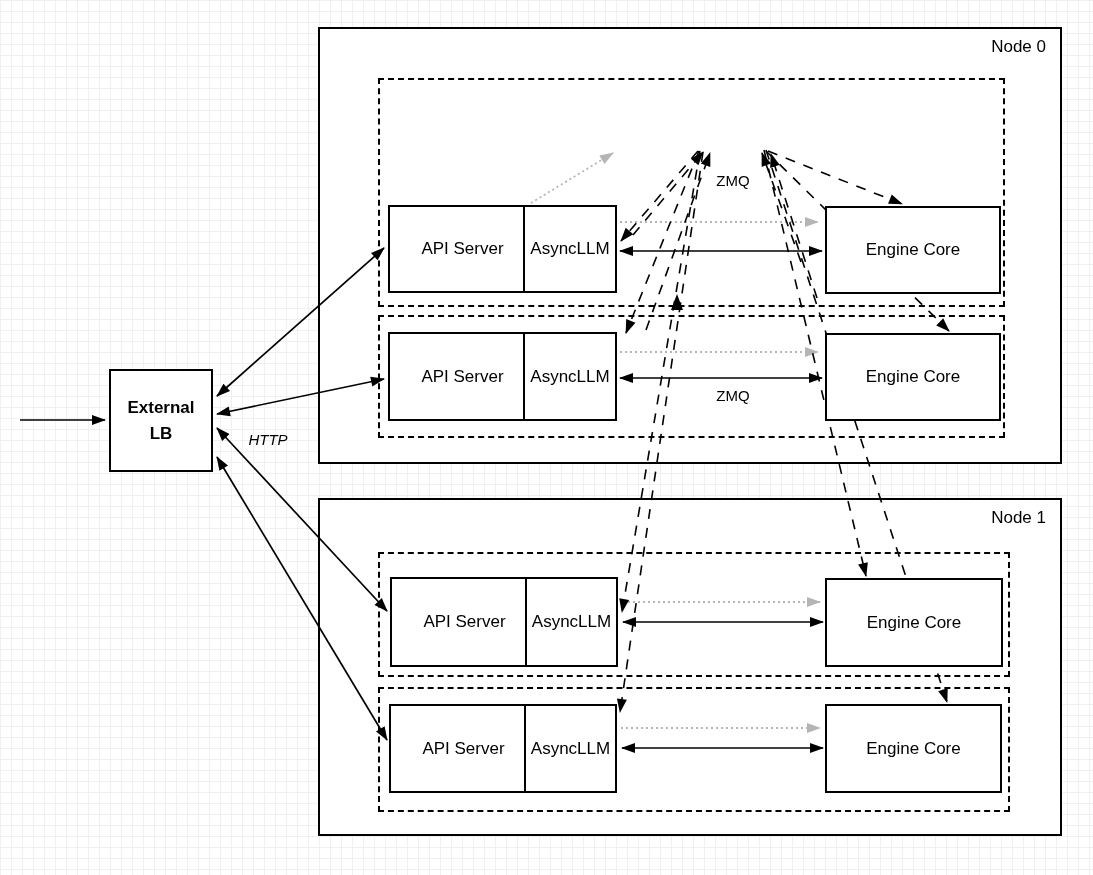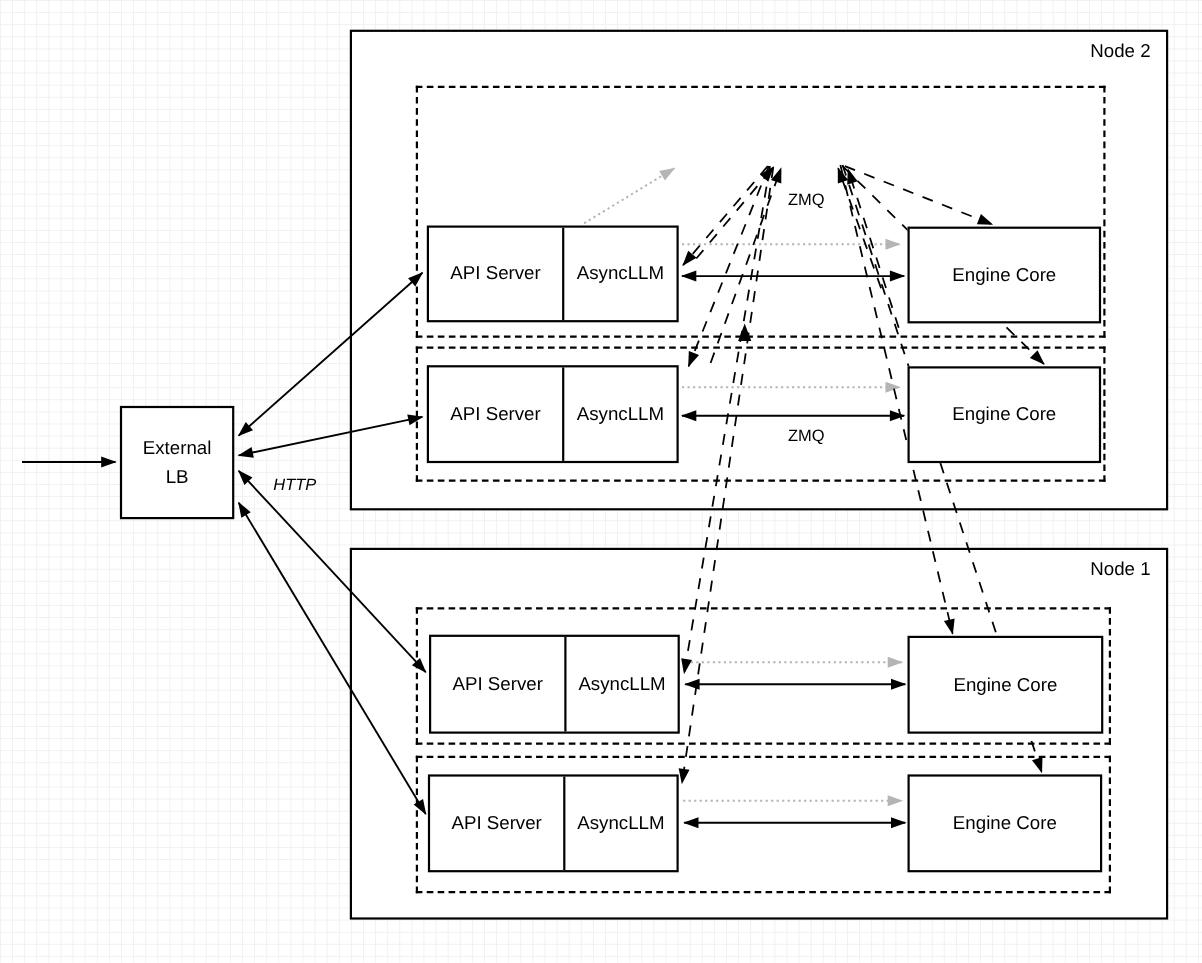--- a/index.html
+++ b/index.html
@@ -13,33 +13,33 @@
     font-family:"Liberation Sans", sans-serif;
     color:#000;
   }
   .abs{position:absolute;box-sizing:border-box;}
   .node-box{border:2px solid #000;background:#fff;}
   .node-label{position:absolute;top:8px;right:14px;font-size:17px;}
   .group-box{border:2px dashed #000;background:transparent;}
   .solid-box{border:2px solid #000;background:#fff;display:flex;align-items:center;justify-content:center;font-size:17px;}
   .combo{border:2px solid #000;background:#fff;display:flex;}
   .combo .cell{display:flex;align-items:center;justify-content:center;font-size:17px;white-space:nowrap;}
-  .combo .cell.left{border-right:2px solid #000;}
-  .lb-box{border:2px solid #000;background:#fff;display:flex;flex-direction:column;align-items:center;justify-content:center;font-size:17px;line-height:1.5;}
+  .combo .cell.left{border-right:2px solid #000;padding-left:12px;}
+  .lb-box{border:2px solid #000;background:#fff;display:flex;flex-direction:column;align-items:center;justify-content:center;font-size:17px;line-height:1.5;font-weight:bold;}
   .edge-label{position:absolute;font-size:15px;background:transparent;}
   svg{position:absolute;left:0;top:0;}
-  .lab-center{display:flex;align-items:center;justify-content:center;}
+  .lab-center{display:flex;align-items:flex-start;justify-content:center;}
 </style>
 </head>
 <body>
 
 <div id="canvas">
 
   <div class="abs node-box" style="left:318px;top:27px;width:744px;height:437px;">
-    <span class="node-label">Node 2</span>
+    <span class="node-label">Node 0</span>
   </div>
 
   <div class="abs node-box" style="left:318px;top:498px;width:744px;height:338px;">
     <span class="node-label">Node 1</span>
   </div>
 
   <div class="abs group-box" style="left:378px;top:78px;width:627px;height:229px;"></div>
   <div class="abs group-box" style="left:378px;top:315px;width:627px;height:123px;"></div>
   <div class="abs group-box" style="left:378px;top:552px;width:632px;height:125px;"></div>
   <div class="abs group-box" style="left:378px;top:687px;width:632px;height:125px;"></div>

